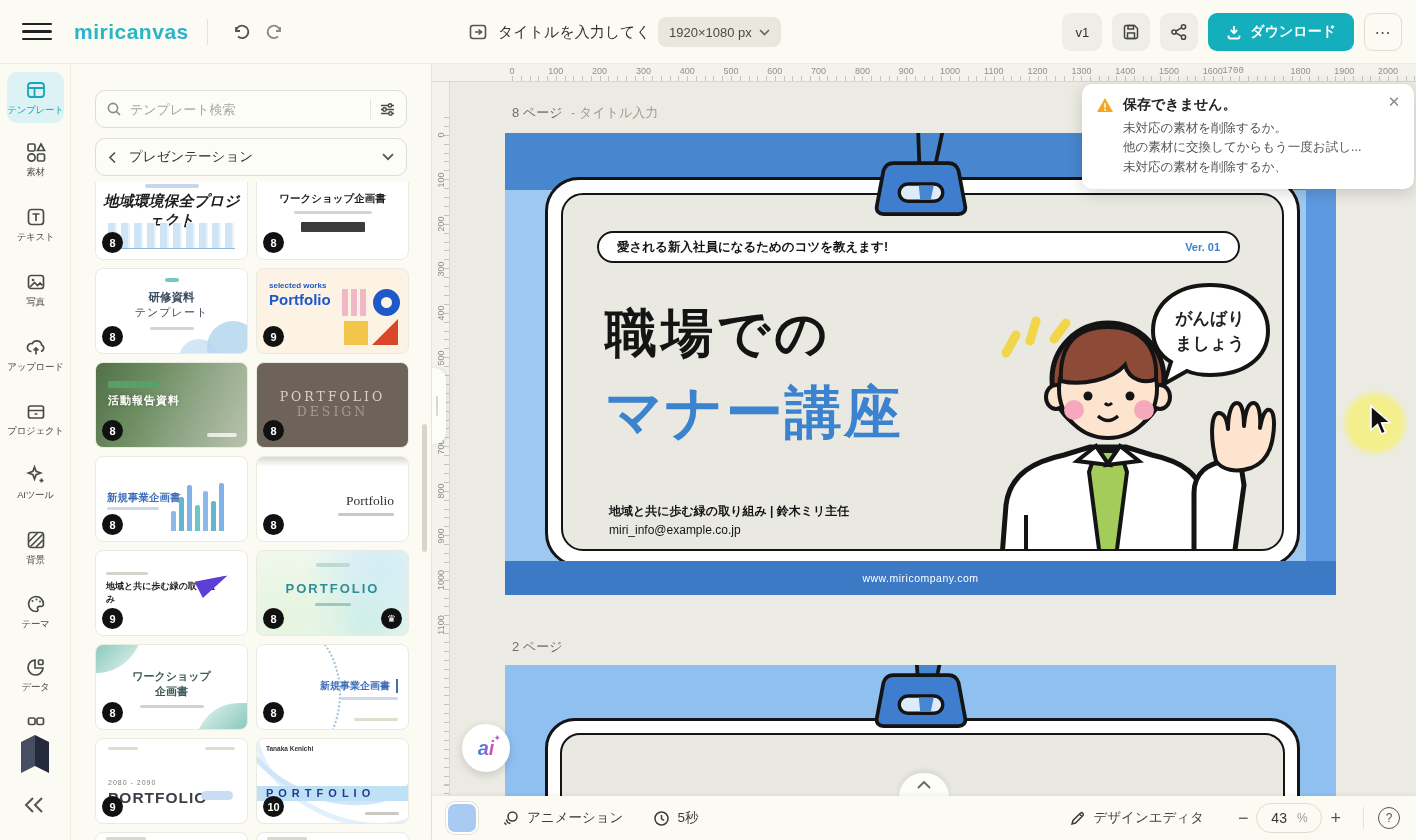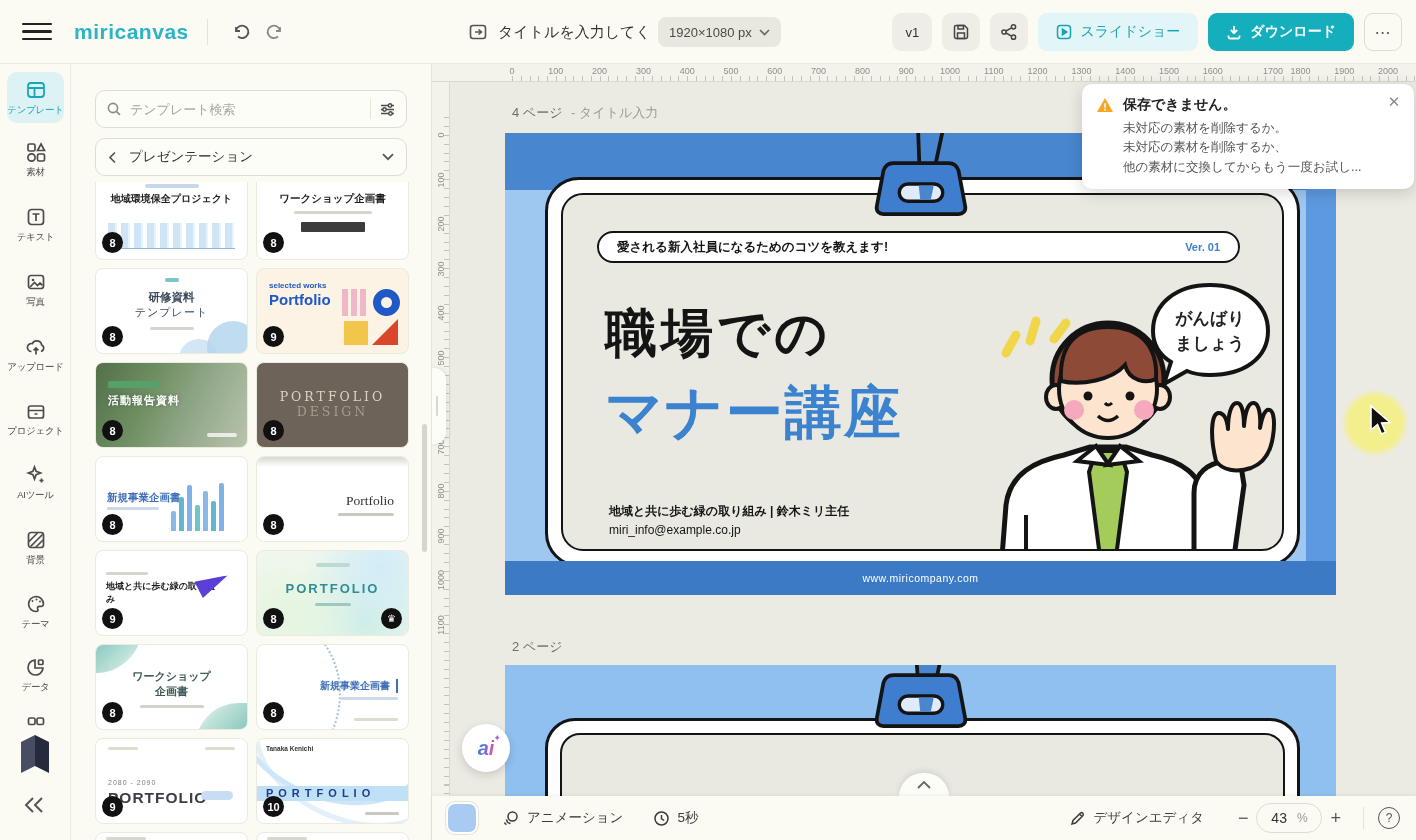--- a/index.html
+++ b/index.html
@@ -65,21 +65,21 @@
   .tpl { position:relative; width:153px; height:86px; border-radius:8px; background:#fff;
     border:1px solid #ebeae0; overflow:hidden; }
   .badge { position:absolute; left:6px; bottom:6px; width:21px; height:21px; border-radius:50%;
     background:#111; color:#fff; font-size:11px; font-weight:bold; display:flex;
     align-items:center; justify-content:center; z-index:3; }
   .crown { left:auto; right:6px; font-size:10px; }
   .mbar { border-radius:2px; }
   
   .t1 { text-align:center; }
   .t1 .cap { width:54px; height:4px; background:#c7d7ea; margin:9px auto 4px; }
-  .t1 .ttl { font-size:10px; font-weight:bold; color:#1d1d1d; }
+  .t1 .ttl { font-size:15px; font-weight:bold; color:#1d1d1d;font-style:italic; }
   .t1 .sky { position:absolute; left:12px; right:12px; bottom:10px; height:26px;
     border-bottom:1.5px solid #8fb7d8;
     background:repeating-linear-gradient(90deg,#cfe4f5 0 7px,#e9f3fb 7px 9px,transparent 9px 13px);
     background-size:100% 100%; }
   
   .t2 { text-align:center; }
   .t2 .ttl { margin-top:17px; font-size:10.5px; font-weight:bold; color:#1d1d1d; }
   .t2 .sub { width:78px; height:3px; background:#d5d5cd; margin:5px auto 8px; }
   .t2 .blk { width:64px; height:10px; background:#3c3c3c; border-radius:1px; margin:0 auto; }
   
@@ -330,27 +330,20 @@
         </svg>
     </div>
     <div class="pill-btn sq-btn">
       <svg width="18" height="18" viewBox="0 0 18 18" fill="none" stroke="#444" stroke-width="1.5">
         <circle cx="13.5" cy="3.8" r="2.1"></circle>
           <circle cx="4" cy="9" r="2.1"></circle>
           <circle cx="13.5" cy="14.2" r="2.1"></circle>
         <path d="M6,8 L11.5,4.8 M6,10 L11.5,13.2"></path>
         </svg>
     </div>
-    <div class="slideshow-btn">
-      <svg width="16" height="16" viewBox="0 0 16 16" fill="none" stroke="#1ba3b4" stroke-width="1.5">
-        <rect x="1.5" y="1.5" width="13" height="13" rx="3"></rect>
-          <path d="M6.5,5.2 L10.8,8 L6.5,10.8 Z" fill="#1ba3b4"></path>
-        </svg>
-      <span>スライドショー</span>
-    </div>
     <div class="download-btn">
       <svg width="16" height="16" viewBox="0 0 16 16" fill="none" stroke="#fff" stroke-width="1.8">
         <path d="M8,2 v7 M4.8,6 L8,9.2 L11.2,6 M2.5,11.5 v1.5 a1.5,1.5 0 0 0 1.5,1.5 h8 a1.5,1.5 0 0 0 1.5,-1.5 v-1.5"></path>
         </svg>
       <span>ダウンロード</span>
     </div>
     <div class="more-btn">⋯</div>
   </div>
 </div>
 
@@ -617,21 +610,21 @@
         <span class="hnum" style="left: 386.6px;">700</span>
         <span class="hnum" style="left: 430.4px;">800</span>
         <span class="hnum" style="left: 474.2px;">900</span>
         <span class="hnum" style="left: 518px;">1000</span>
         <span class="hnum" style="left: 561.8px;">1100</span>
         <span class="hnum" style="left: 605.6px;">1200</span>
         <span class="hnum" style="left: 649.4px;">1300</span>
         <span class="hnum" style="left: 693.2px;">1400</span>
         <span class="hnum" style="left: 737px;">1500</span>
         <span class="hnum" style="left: 780.8px; text-align: center;">1600</span>
-        <span class="hnum" style="left: 841px;">1700</span>
+        <span class="hnum" style="left: 801px; font-family: Liberation Mono, monospace;">1700</span>
         <span class="hnum" style="left: 868.4px;">1800</span>
         <span class="hnum" style="left: 912.2px;">1900</span>
         <span class="hnum" style="left: 956px;">2000</span>
       </div>
   </div>
   <div class="v-ruler">
     <div class="minor"></div>
     <div>
         <span class="vnum" style="top: 53px;">0</span>
         <span class="vnum" style="top: 97.5px;">100</span>
@@ -645,21 +638,21 @@
         <span class="vnum" style="top: 453.5px;">900</span>
         <span class="vnum" style="top: 498px;">1000</span>
         <span class="vnum" style="top: 542.5px;">1100</span>
       </div>
   </div>
   <div class="panel-handle">
       <i></i>
     </div>
 
   <div class="page-label">
-    <span>4 ページ</span>
+    <span>8 ページ</span>
     <span class="sub">- タイトル入力</span>
   </div>
 
   <div class="slide1">
     <div class="s1-band-top"></div>
     <div class="s1-strip-right"></div>
     <svg class="clip-svg" viewBox="0 0 200 120">
       <polygon points="96,0 130,0 118,56 98,56" fill="#4886cf" stroke="#141414" stroke-width="5"></polygon>
       <path d="M63,48 L137,48 C143,48 148,52 150,58 L159,106 C160,112 156,116 150,116 L50,116 C44,116 40,112 41,106 L50,58 C52,52 57,48 63,48 Z" fill="#3f7ecf" stroke="#141414" stroke-width="5"></path>
       <rect x="71" y="76" width="58" height="23" rx="11.5" fill="#ddebfa" stroke="#141414" stroke-width="4.5"></rect>
@@ -751,22 +744,22 @@
     <svg width="18" height="16" viewBox="0 0 18 16">
       <path d="M9,1 L17,15 L1,15 Z" fill="#f5a623"></path>
       <rect x="8.2" y="6" width="1.6" height="5" rx="0.8" fill="#fff"></rect>
       <circle cx="9" cy="12.8" r="1" fill="#fff"></circle>
       </svg>
     <span class="ttl">保存できません。</span>
   </div>
   <div class="close">✕</div>
   <div class="body">
     <div>未対応の素材を削除するか。</div>
+    <div>他の素材に交換してからもう一度お試し...</div>
     <div>未対応の素材を削除するか、</div>
-    <div>他の素材に交換してからもう一度お試し...</div>
   </div>
 </div>
 
 <div class="footer">
   <div class="swatch"></div>
   <div class="ft-item ft-gap1">
     <svg width="18" height="18" viewBox="0 0 18 18" fill="none" stroke="#3c3c3c" stroke-width="1.5">
       <circle cx="10.5" cy="7.5" r="4.5"></circle>
         <path d="M4.5,10.5 a4.5,4.5 0 0 0 4,4 M2.5,13.5 a3,3 0 0 0 2,2"></path>
       </svg>

